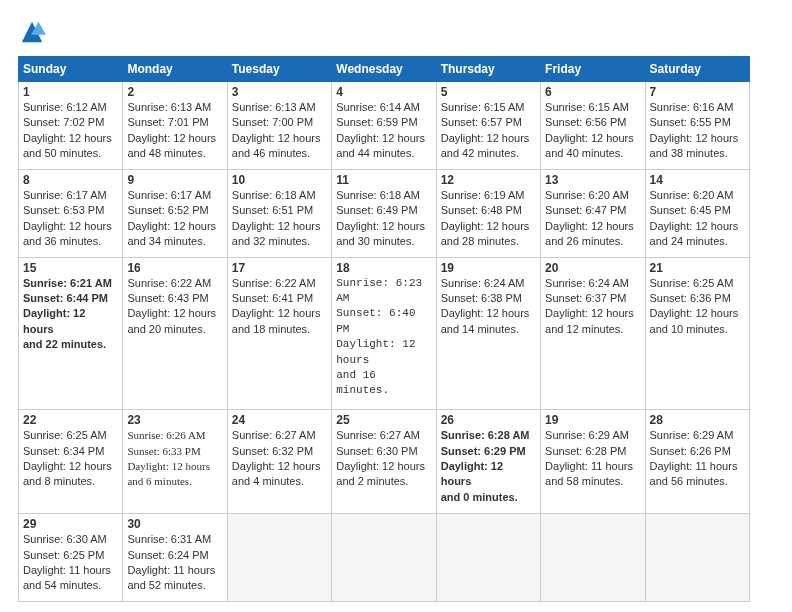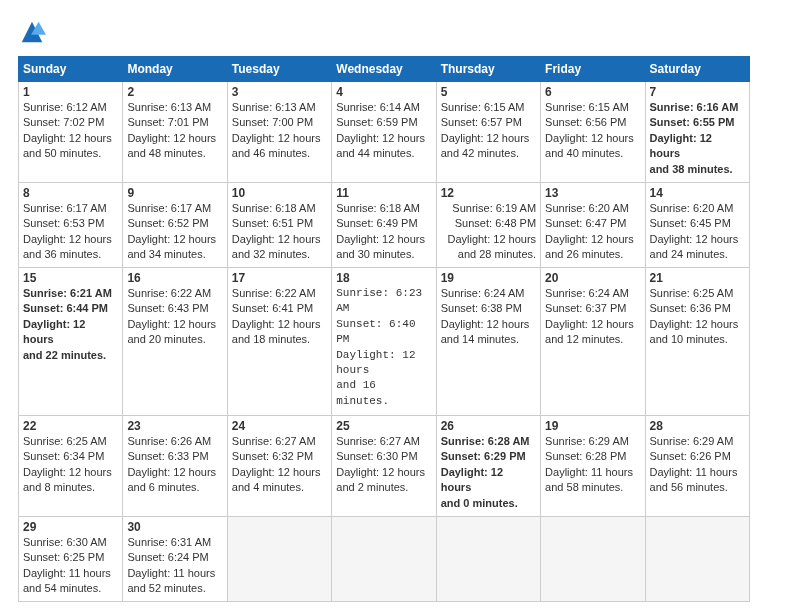--- a/index.html
+++ b/index.html
@@ -165,21 +165,21 @@
           </td>
           <td>
             <span class="day-num">6</span>
             <div class="day-info" style="white-space: pre-line;">Sunrise: 6:15 AM
 Sunset: 6:56 PM
 Daylight: 12 hours
 and 40 minutes.</div>
           </td>
           <td>
             <span class="day-num">7</span>
-            <div class="day-info" style="white-space: pre-line; font-weight: bold;">Sunrise: 6:16 AM
+            <div class="day-info" style="white-space: pre-line;">Sunrise: 6:16 AM
 Sunset: 6:55 PM
 Daylight: 12 hours
 and 38 minutes.</div>
           </td>
         </tr>
         <tr>
           <td>
             <span class="day-num">8</span>
             <div class="day-info" style="white-space: pre-line;">Sunrise: 6:17 AM
 Sunset: 6:53 PM
@@ -202,21 +202,21 @@
           </td>
           <td>
             <span class="day-num">11</span>
             <div class="day-info" style="white-space: pre-line;">Sunrise: 6:18 AM
 Sunset: 6:49 PM
 Daylight: 12 hours
 and 30 minutes.</div>
           </td>
           <td>
             <span class="day-num">12</span>
-            <div class="day-info" style="white-space: pre-line; text-align: right;">Sunrise: 6:19 AM
+            <div class="day-info" style="white-space: pre-line;">Sunrise: 6:19 AM
 Sunset: 6:48 PM
 Daylight: 12 hours
 and 28 minutes.</div>
           </td>
           <td>
             <span class="day-num">13</span>
             <div class="day-info" style="white-space: pre-line;">Sunrise: 6:20 AM
 Sunset: 6:47 PM
 Daylight: 12 hours
 and 26 minutes.</div>
@@ -283,21 +283,21 @@
         <tr>
           <td>
             <span class="day-num">22</span>
             <div class="day-info" style="white-space: pre-line;">Sunrise: 6:25 AM
 Sunset: 6:34 PM
 Daylight: 12 hours
 and 8 minutes.</div>
           </td>
           <td>
             <span class="day-num">23</span>
-            <div class="day-info" style="white-space: pre-line;">Sunrise: 6:26 AM
+            <div class="day-info" style="white-space: pre-line; font-family: Liberation Serif, serif;">Sunrise: 6:26 AM
 Sunset: 6:33 PM
 Daylight: 12 hours
 and 6 minutes.</div>
           </td>
           <td>
             <span class="day-num">24</span>
             <div class="day-info" style="white-space: pre-line;">Sunrise: 6:27 AM
 Sunset: 6:32 PM
 Daylight: 12 hours
 and 4 minutes.</div>

